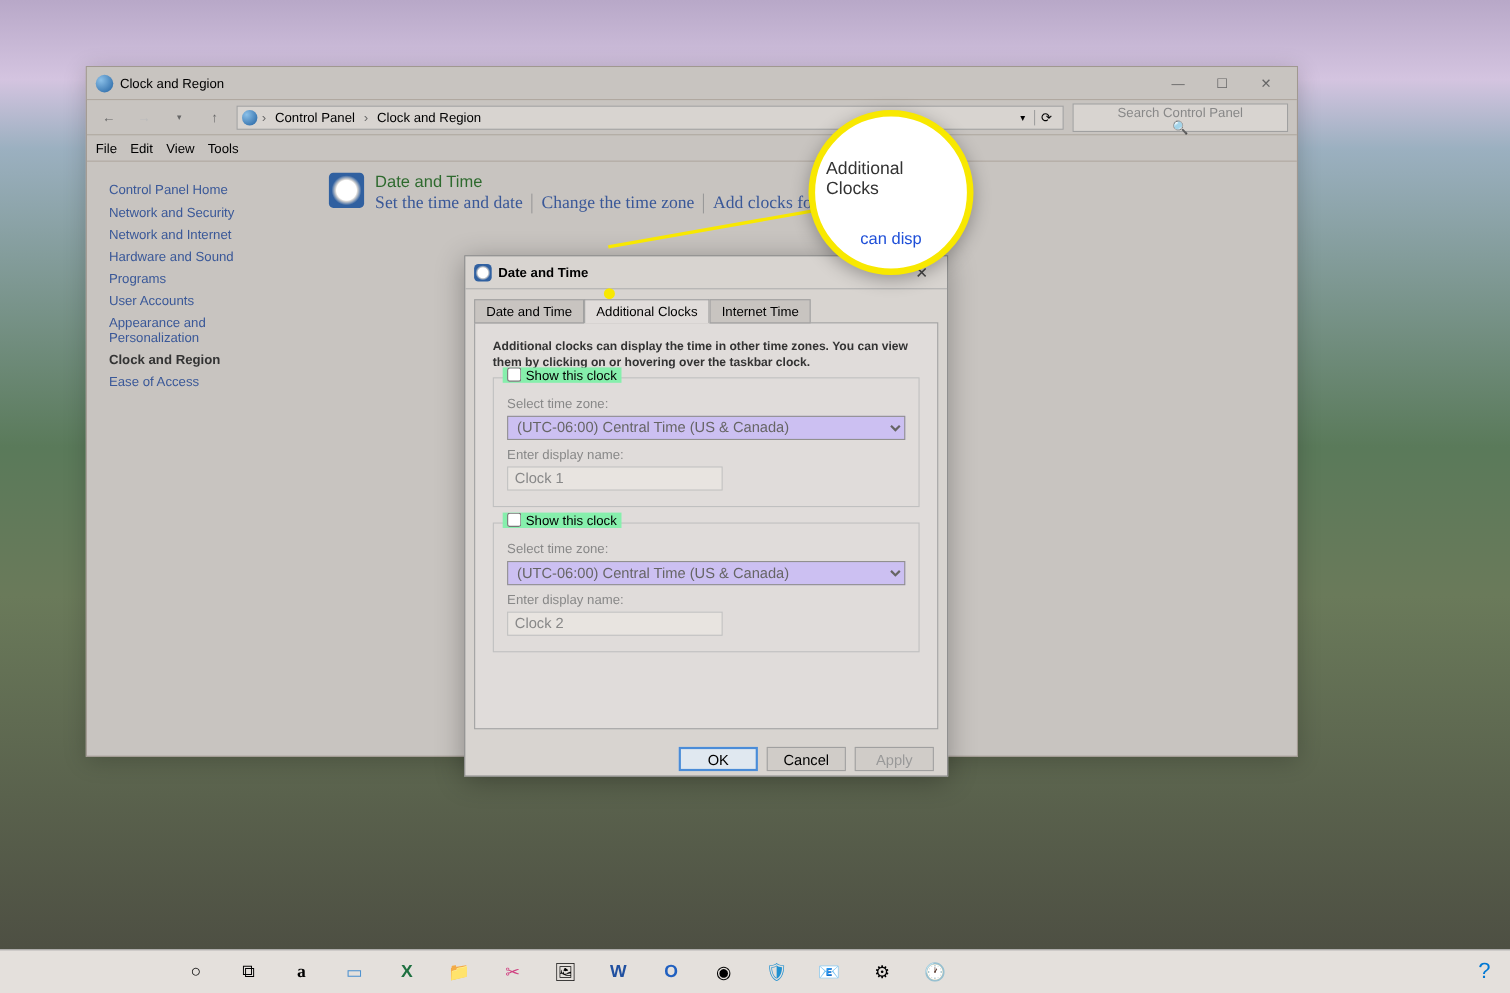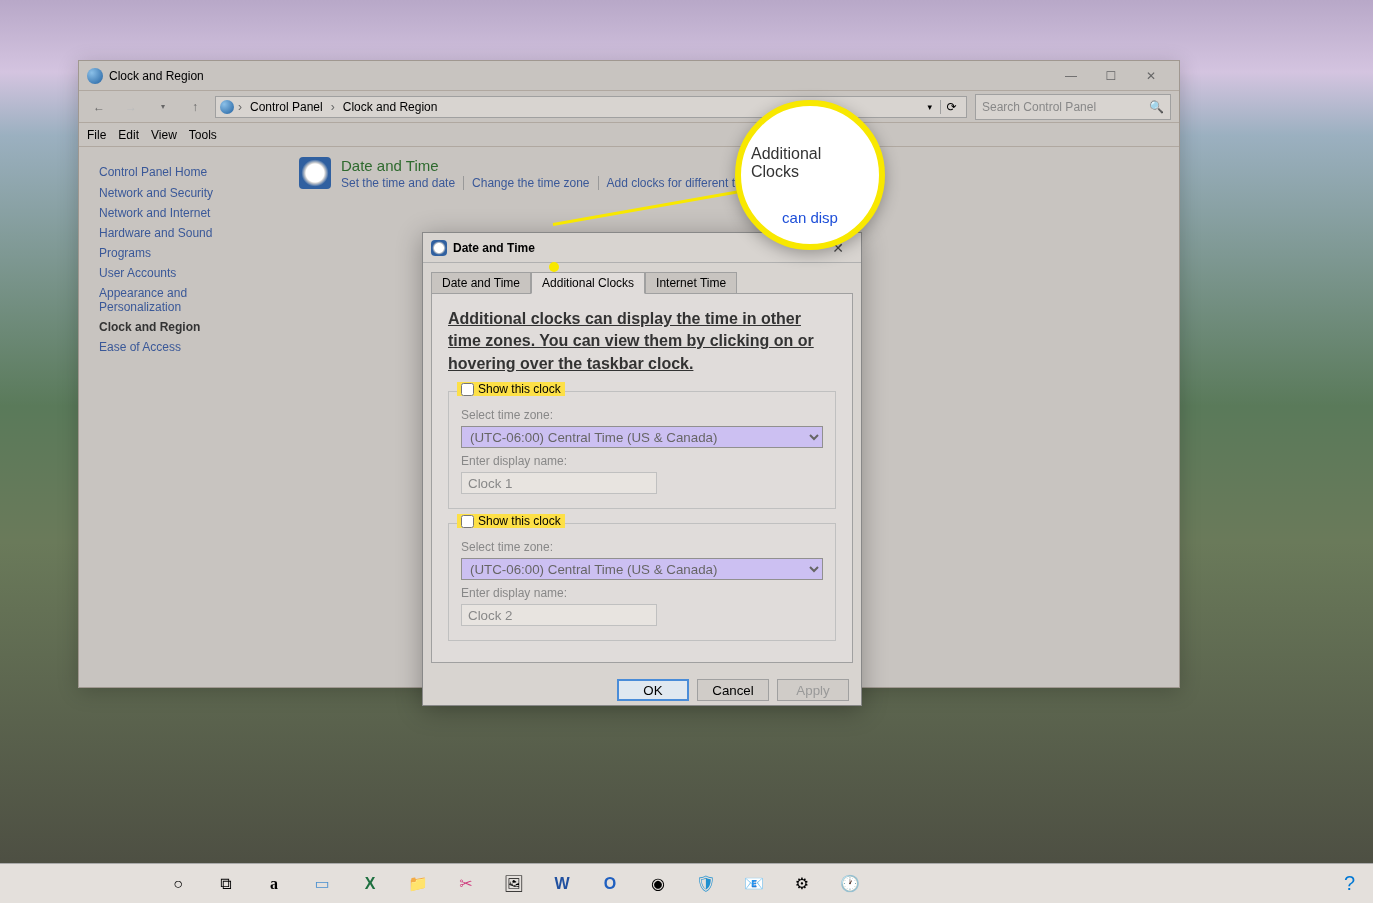--- a/index.html
+++ b/index.html
@@ -63,20 +63,21 @@
 .search-box {
   width: 196px;
   height: 26px;
   border: 1px solid #a0a0a0;
   background: #d8d4d0;
   padding: 0 6px;
   display: flex;
   align-items: center;
   justify-content: space-between;
   color: #888;
+  flex-direction: column;
 }
 
 .cp-menu {
   height: 24px;
   display: flex;
   align-items: center;
   padding: 0 8px;
   gap: 12px;
   border-bottom: 1px solid #b0a8a0;
   font-size: 12px;
@@ -85,21 +86,21 @@
 .cp-body { display: flex; height: calc(100% - 86px); }
 .cp-sidebar { width: 200px; padding: 18px 10px; }
 .cp-sidebar .home { color: #3a5898; margin-bottom: 4px; padding-left: 10px; }
 .cp-sidebar .navitem { padding: 3px 10px; color: #3a5898; cursor: pointer; }
 .cp-sidebar .navitem.active { font-weight: bold; color: #333; }
 
 .cp-main { flex: 1; padding: 10px 20px; }
 .cp-section { display: flex; gap: 10px; margin-bottom: 12px; }
 .cp-section-icon { width: 32px; height: 32px; flex-shrink: 0; }
 .cp-section-content .heading { color: #2e6a2e; font-size: 15px; margin-bottom: 2px; }
-.cp-section-content .links { display: flex; gap: 8px; font-size: 12px; color: #3a5898; }
+.cp-section-content .links { display: flex; gap: 8px; font-size: 16px; color: #3a5898; font-family: Liberation Serif, serif; }
 .cp-section-content .links .lnk { border-right: 1px solid #999; padding-right: 8px; }
 .cp-section-content .links .lnk:last-child { border-right: none; }
 
 
 .dialog {
   position: absolute;
   left: 422px;
   top: 232px;
   width: 440px;
   height: 474px;
@@ -136,32 +137,32 @@
   border-bottom-color: #e0dcda;
   z-index: 1;
 }
 .dialog-panel {
   margin: 0 8px 8px 8px;
   border: 1px solid #a0a0a0;
   background: #e0dcda;
   padding: 14px 16px;
   height: 370px;
 }
-.dialog-desc { font-size: 16px; font-weight: bold; color: #333; margin-bottom: 16px; line-height: 1.4; text-decoration: underline; }
+.dialog-desc { font-size: 11px; font-weight: bold; color: #333; margin-bottom: 4px; line-height: 1.4; }
 .clock-group {
   border: 1px solid #c0c0c0;
   padding: 10px 12px 14px 12px;
   margin-bottom: 14px;
   position: relative;
 }
 .clock-group .chk-row {
   position: absolute;
   top: -10px;
   left: 8px;
-  background: #fde047;
+  background: #86efac;
   padding: 0 4px;
   display: flex;
   align-items: center;
   gap: 4px;
 }
 .clock-group .chk-row input { width: 13px; height: 13px; }
 .clock-group label { color: #888; font-size: 12px; display: block; margin: 6px 0 4px; }
 .clock-group select {
   width: 100%;
   height: 22px;

